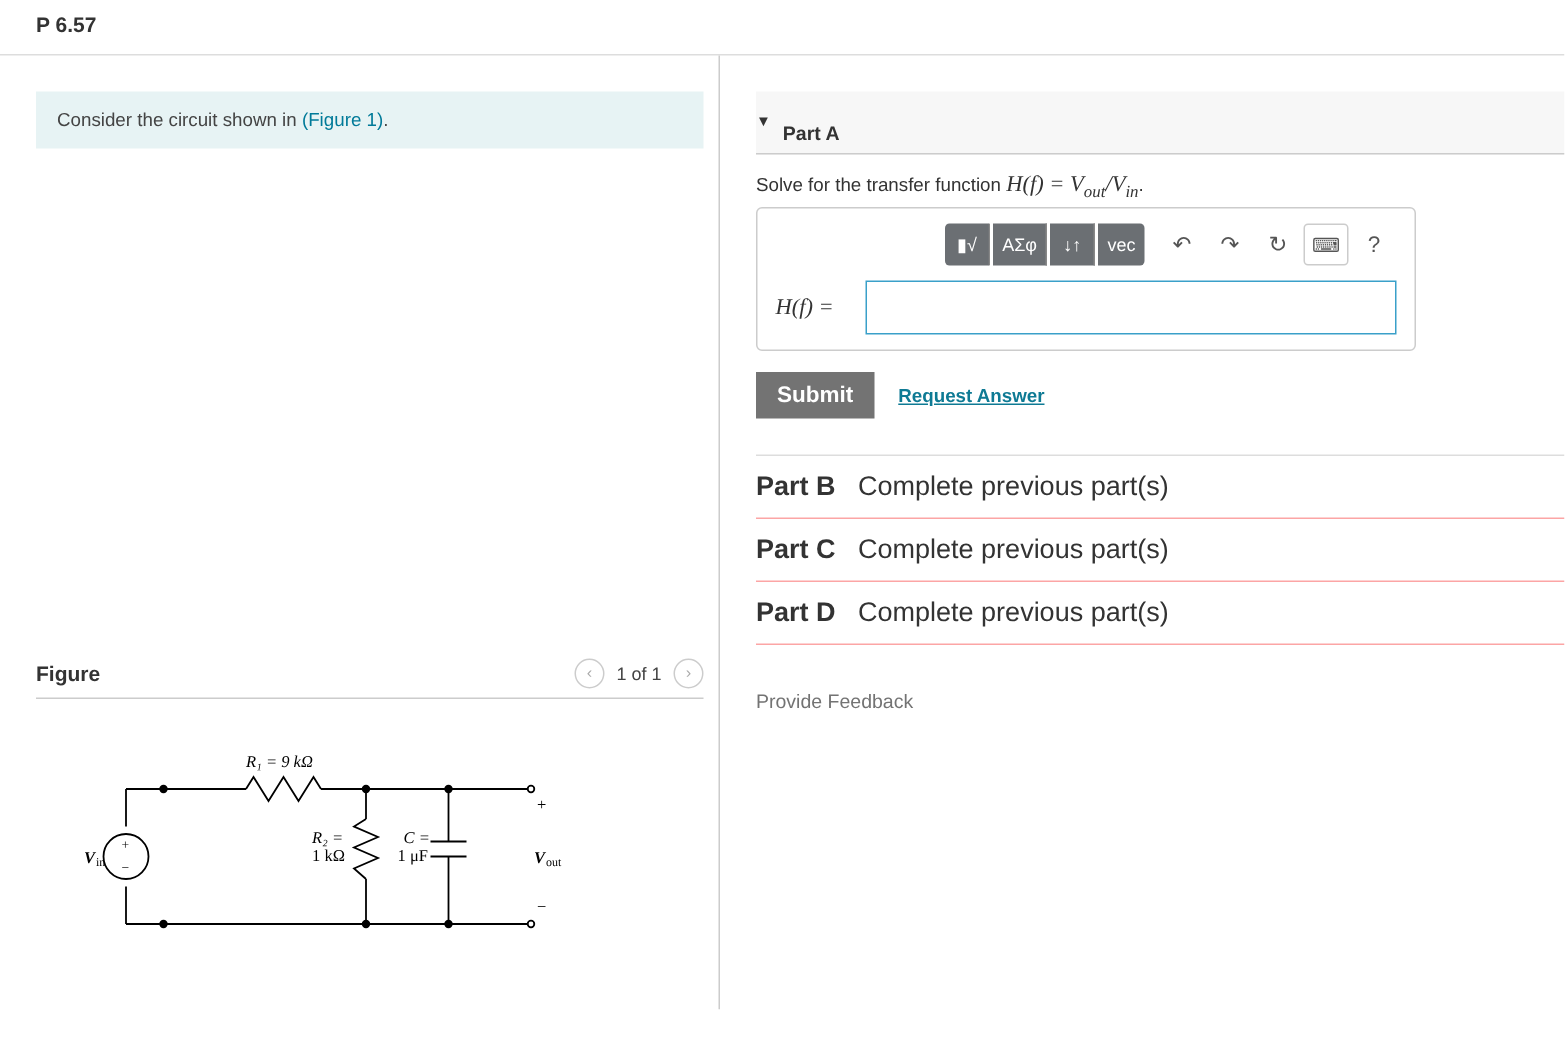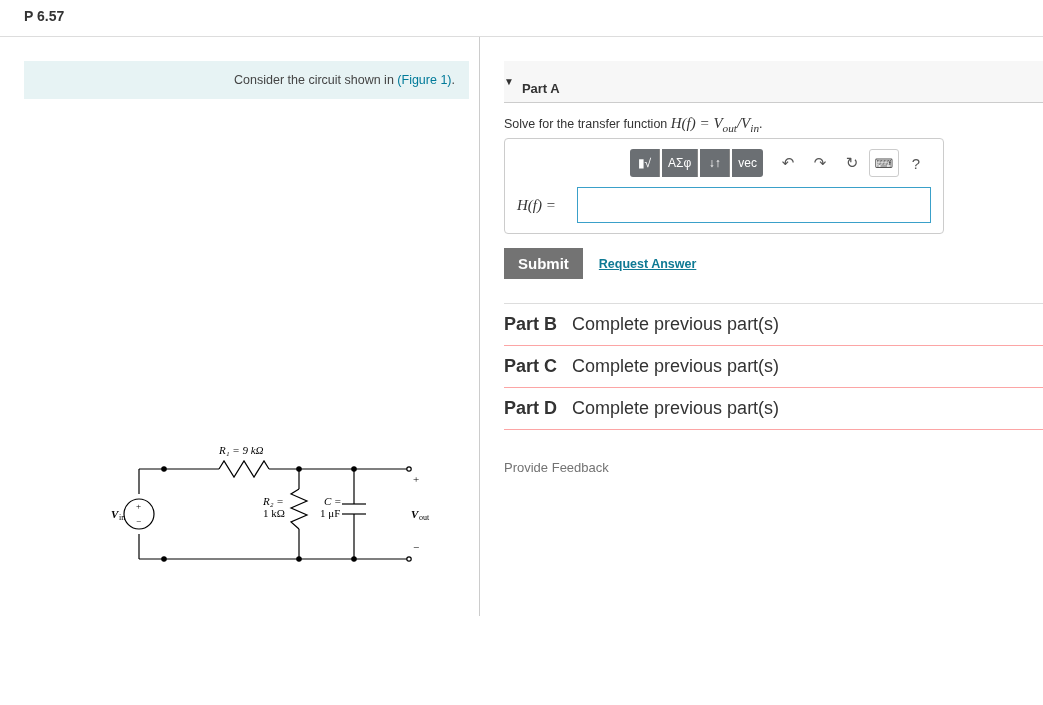--- a/index.html
+++ b/index.html
@@ -17,21 +17,20 @@
     font-weight: bold;
     font-size: 14px;
   }
   .main {
     display: flex;
   }
   .left {
     width: 480px;
     border-right: 1px solid #ccc;
     padding: 24px 10px 24px 24px;
-    text-align: right;
   }
   .right {
     flex: 1;
     padding: 24px 0 24px 24px;
   }
   .instructions {
     background: #e7f3f4;
     padding: 12px 14px;
     font-size: 12.5px;
     color: #444;
@@ -115,20 +114,28 @@
 <div class="header">P 6.57</div>
 
 <div class="main">
 
   <div class="left">
     <div class="instructions">
       <span>Consider the circuit shown in </span><a href="#">(Figure 1)</a><span>.</span>
     </div>
 
     <div class="figure-block">
+      <div class="figure-hdr">
+        <span class="title">Figure</span>
+        <div class="figure-nav">
+          <span class="circ-btn">‹</span>
+          <span>1 of 1</span>
+          <span class="circ-btn">›</span>
+        </div>
+      </div>
 
       <div class="figure-img">
         <svg width="330" height="150" viewBox="0 0 330 150">
           <g stroke="#000" stroke-width="1.2" fill="none">
 
             <line x1="30" y1="30" x2="110" y2="30"></line>
             <line x1="160" y1="30" x2="300" y2="30"></line>
 
             <line x1="30" y1="120" x2="300" y2="120"></line>
 

